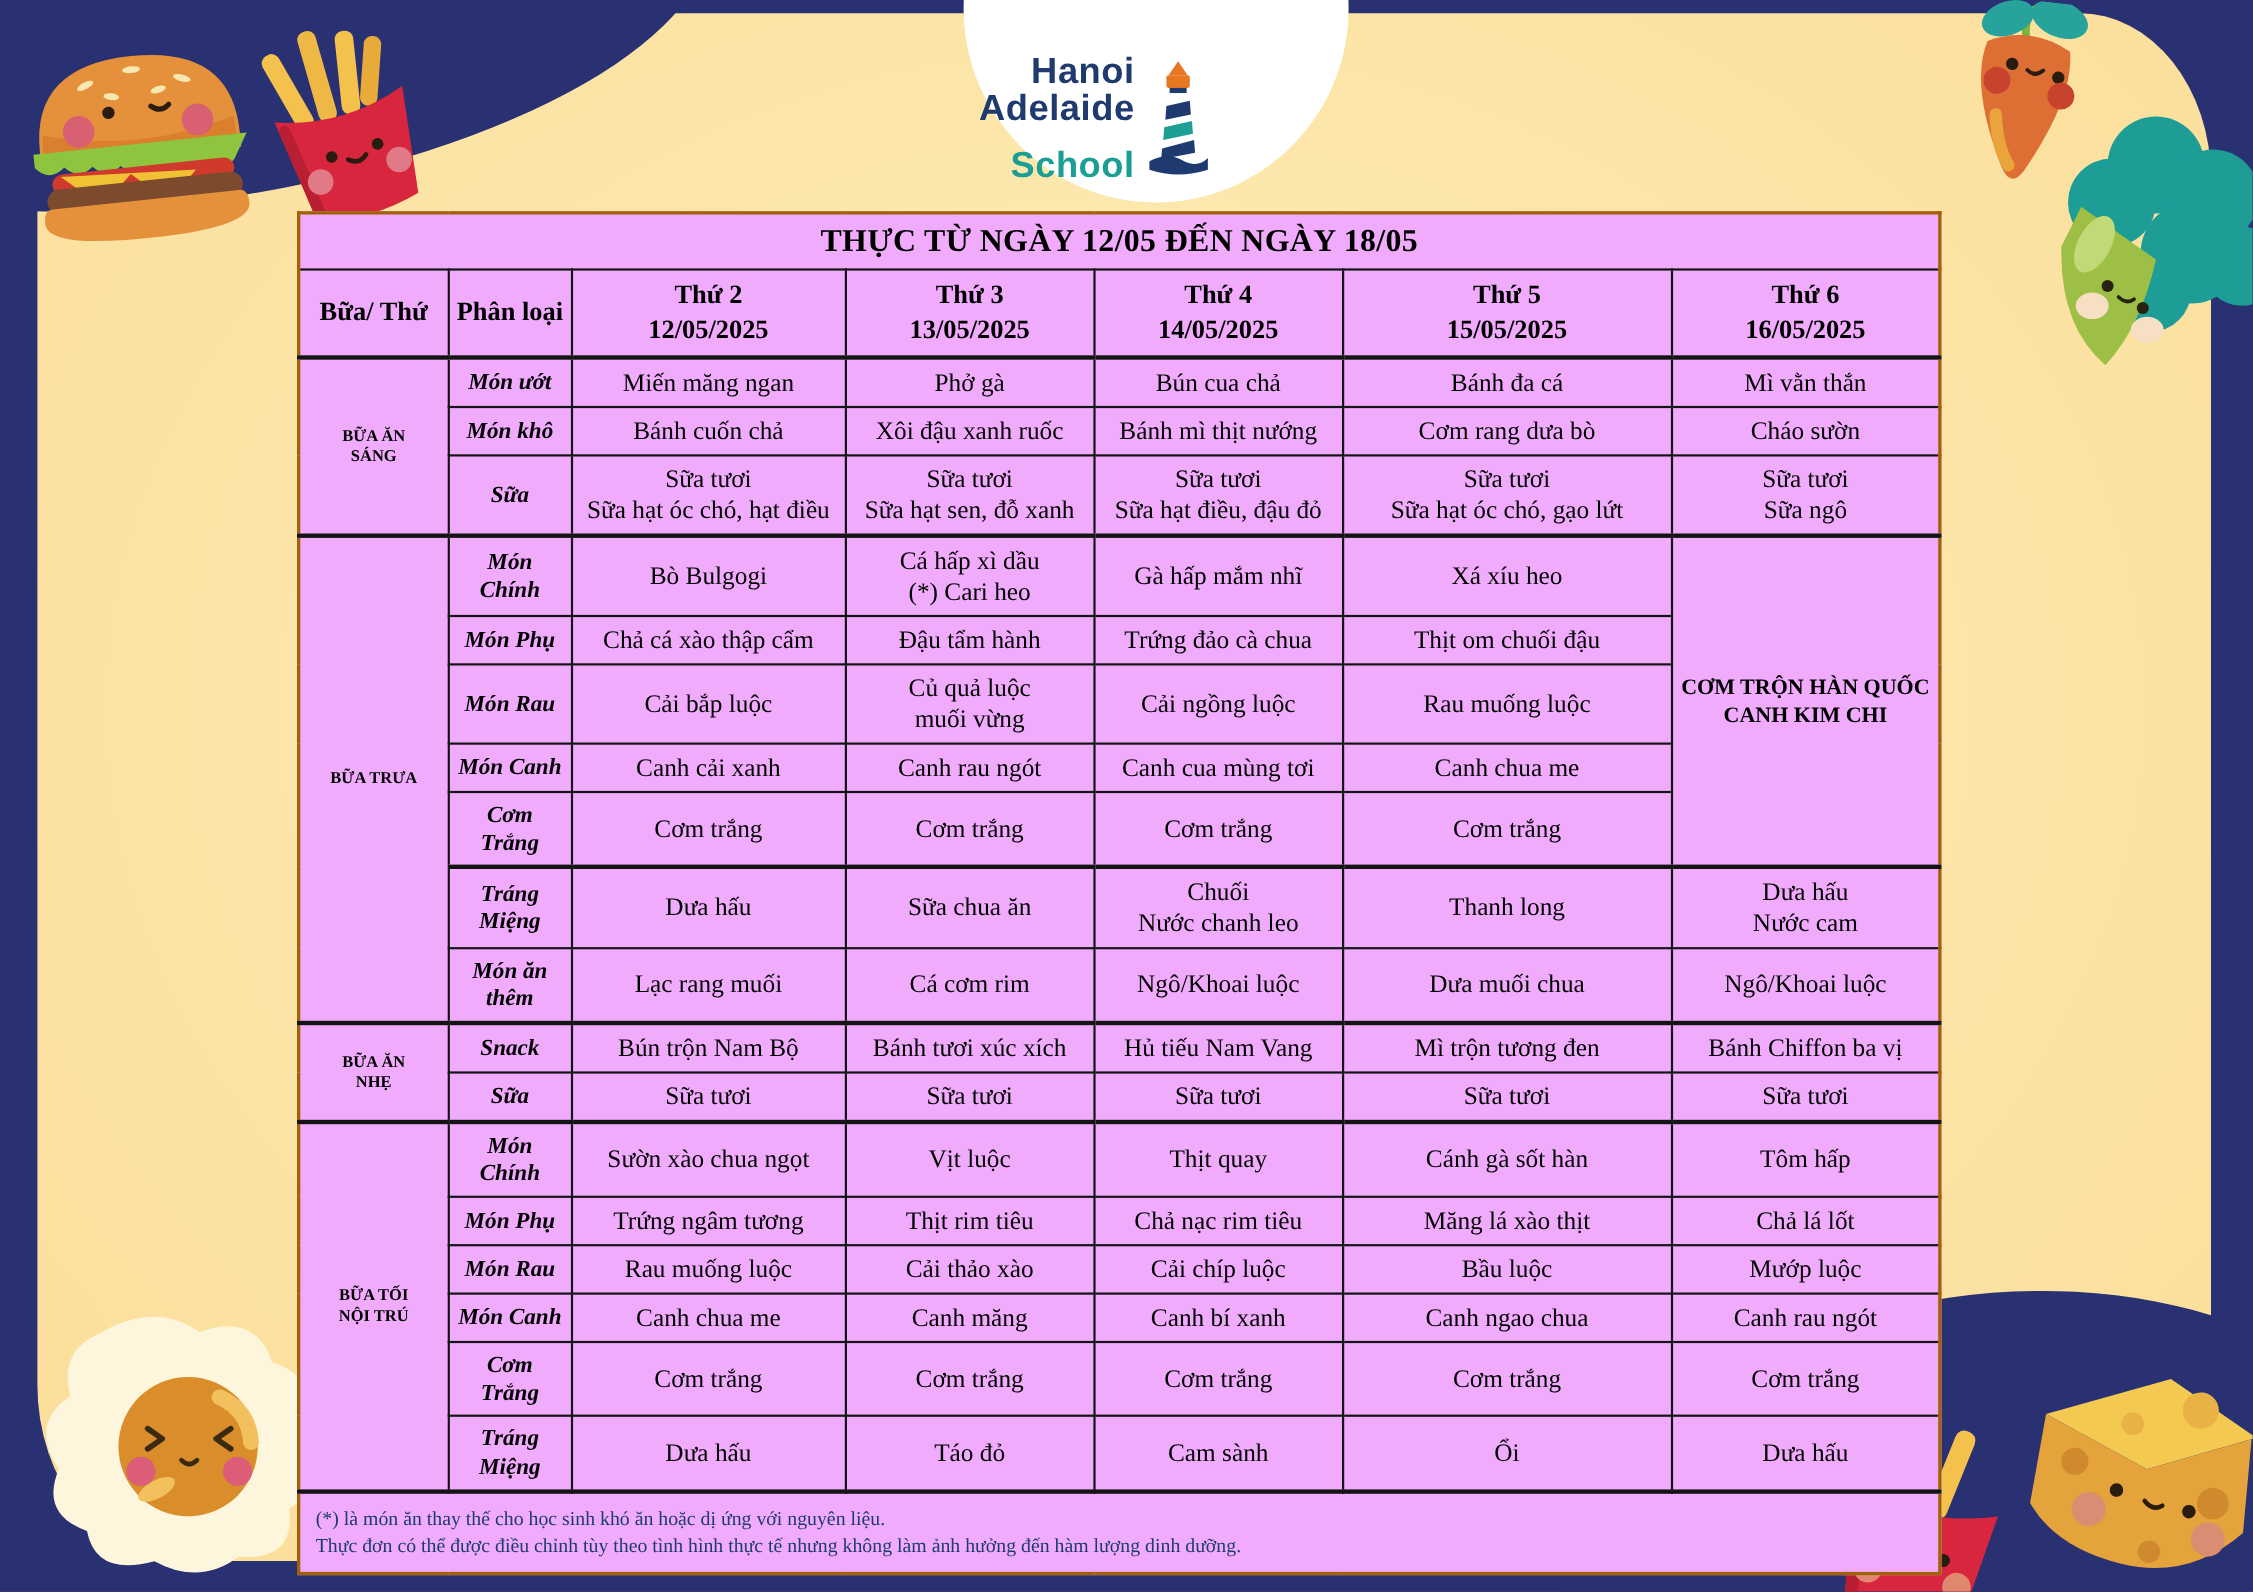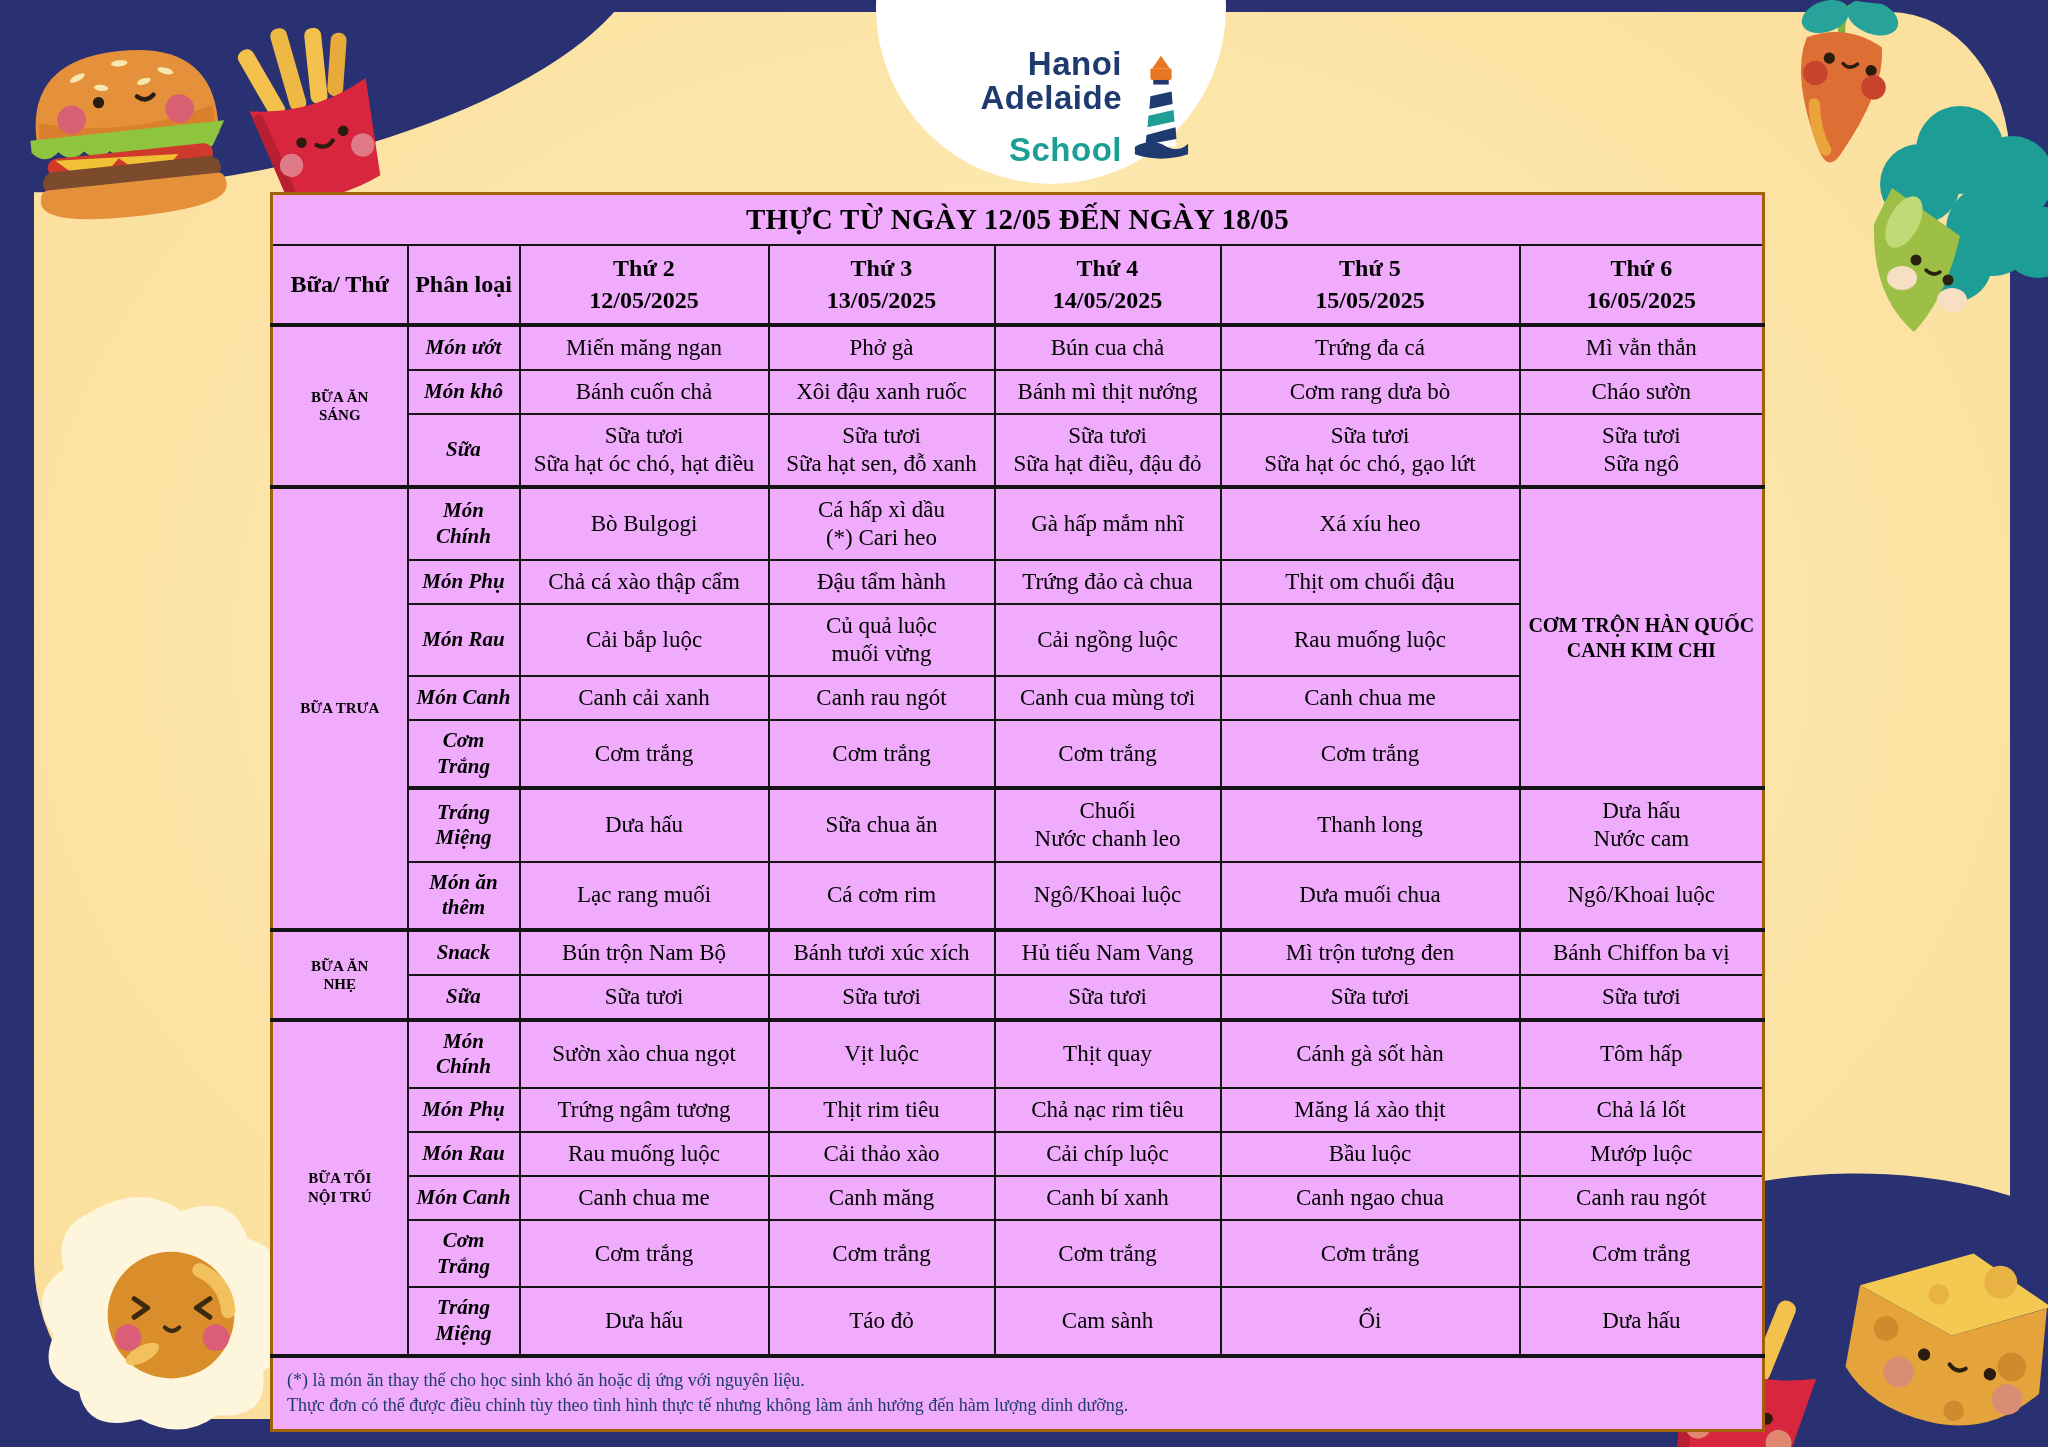--- a/index.html
+++ b/index.html
@@ -23,21 +23,21 @@
   }
   .decor { position:absolute; }
 
   
   .logo-circle {
     position:absolute; left:876px; top:-168px; width:350px; height:352px;
     background:#ffffff; border-radius:50%;
   }
   .logo-content {
     position:absolute; left:890px; top:42px; width:300px; height:130px;
-    display:flex; align-items:center; justify-content:flex-end; gap:10px;
+    display:flex; align-items:center; justify-content:flex-start; gap:10px;
     font-family:"Liberation Sans","DejaVu Sans",sans-serif;
   }
   .logo-text { text-align:right; font-weight:bold; font-size:33px; line-height:1.04; color:#1e3a6e; letter-spacing:0.5px; }
   .logo-text .teal { color:#1b9e94;margin-top:17px; }
 
   
   .menu-table-wrap { position:absolute; left:270px; top:192px; width:1492px; }
   table.menu {
     width:1492px; table-layout:fixed; border-collapse:collapse;
     background:#f0abfc; border:3px solid #a16207;
@@ -221,21 +221,21 @@
       </thead>
       <tbody>
 
       <tr class="thick">
             <th class="meal-label" rowspan="3">BỮA ĂN
 SÁNG</th>
             <td class="cat">Món ướt</td>
             <td class="cell">Miến măng ngan</td>
             <td class="cell">Phở gà</td>
             <td class="cell">Bún cua chả</td>
-            <td class="cell">Trứng đa cá</td>
+            <td class="cell">Bánh đa cá</td>
             <td class="cell">Mì vằn thắn</td>
           </tr>
           <tr>
             <td class="cat">Món khô</td>
             <td class="cell">Bánh cuốn chả</td>
             <td class="cell">Xôi đậu xanh ruốc</td>
             <td class="cell">Bánh mì thịt nướng</td>
             <td class="cell">Cơm rang dưa bò</td>
             <td class="cell">Cháo sườn</td>
           </tr>

